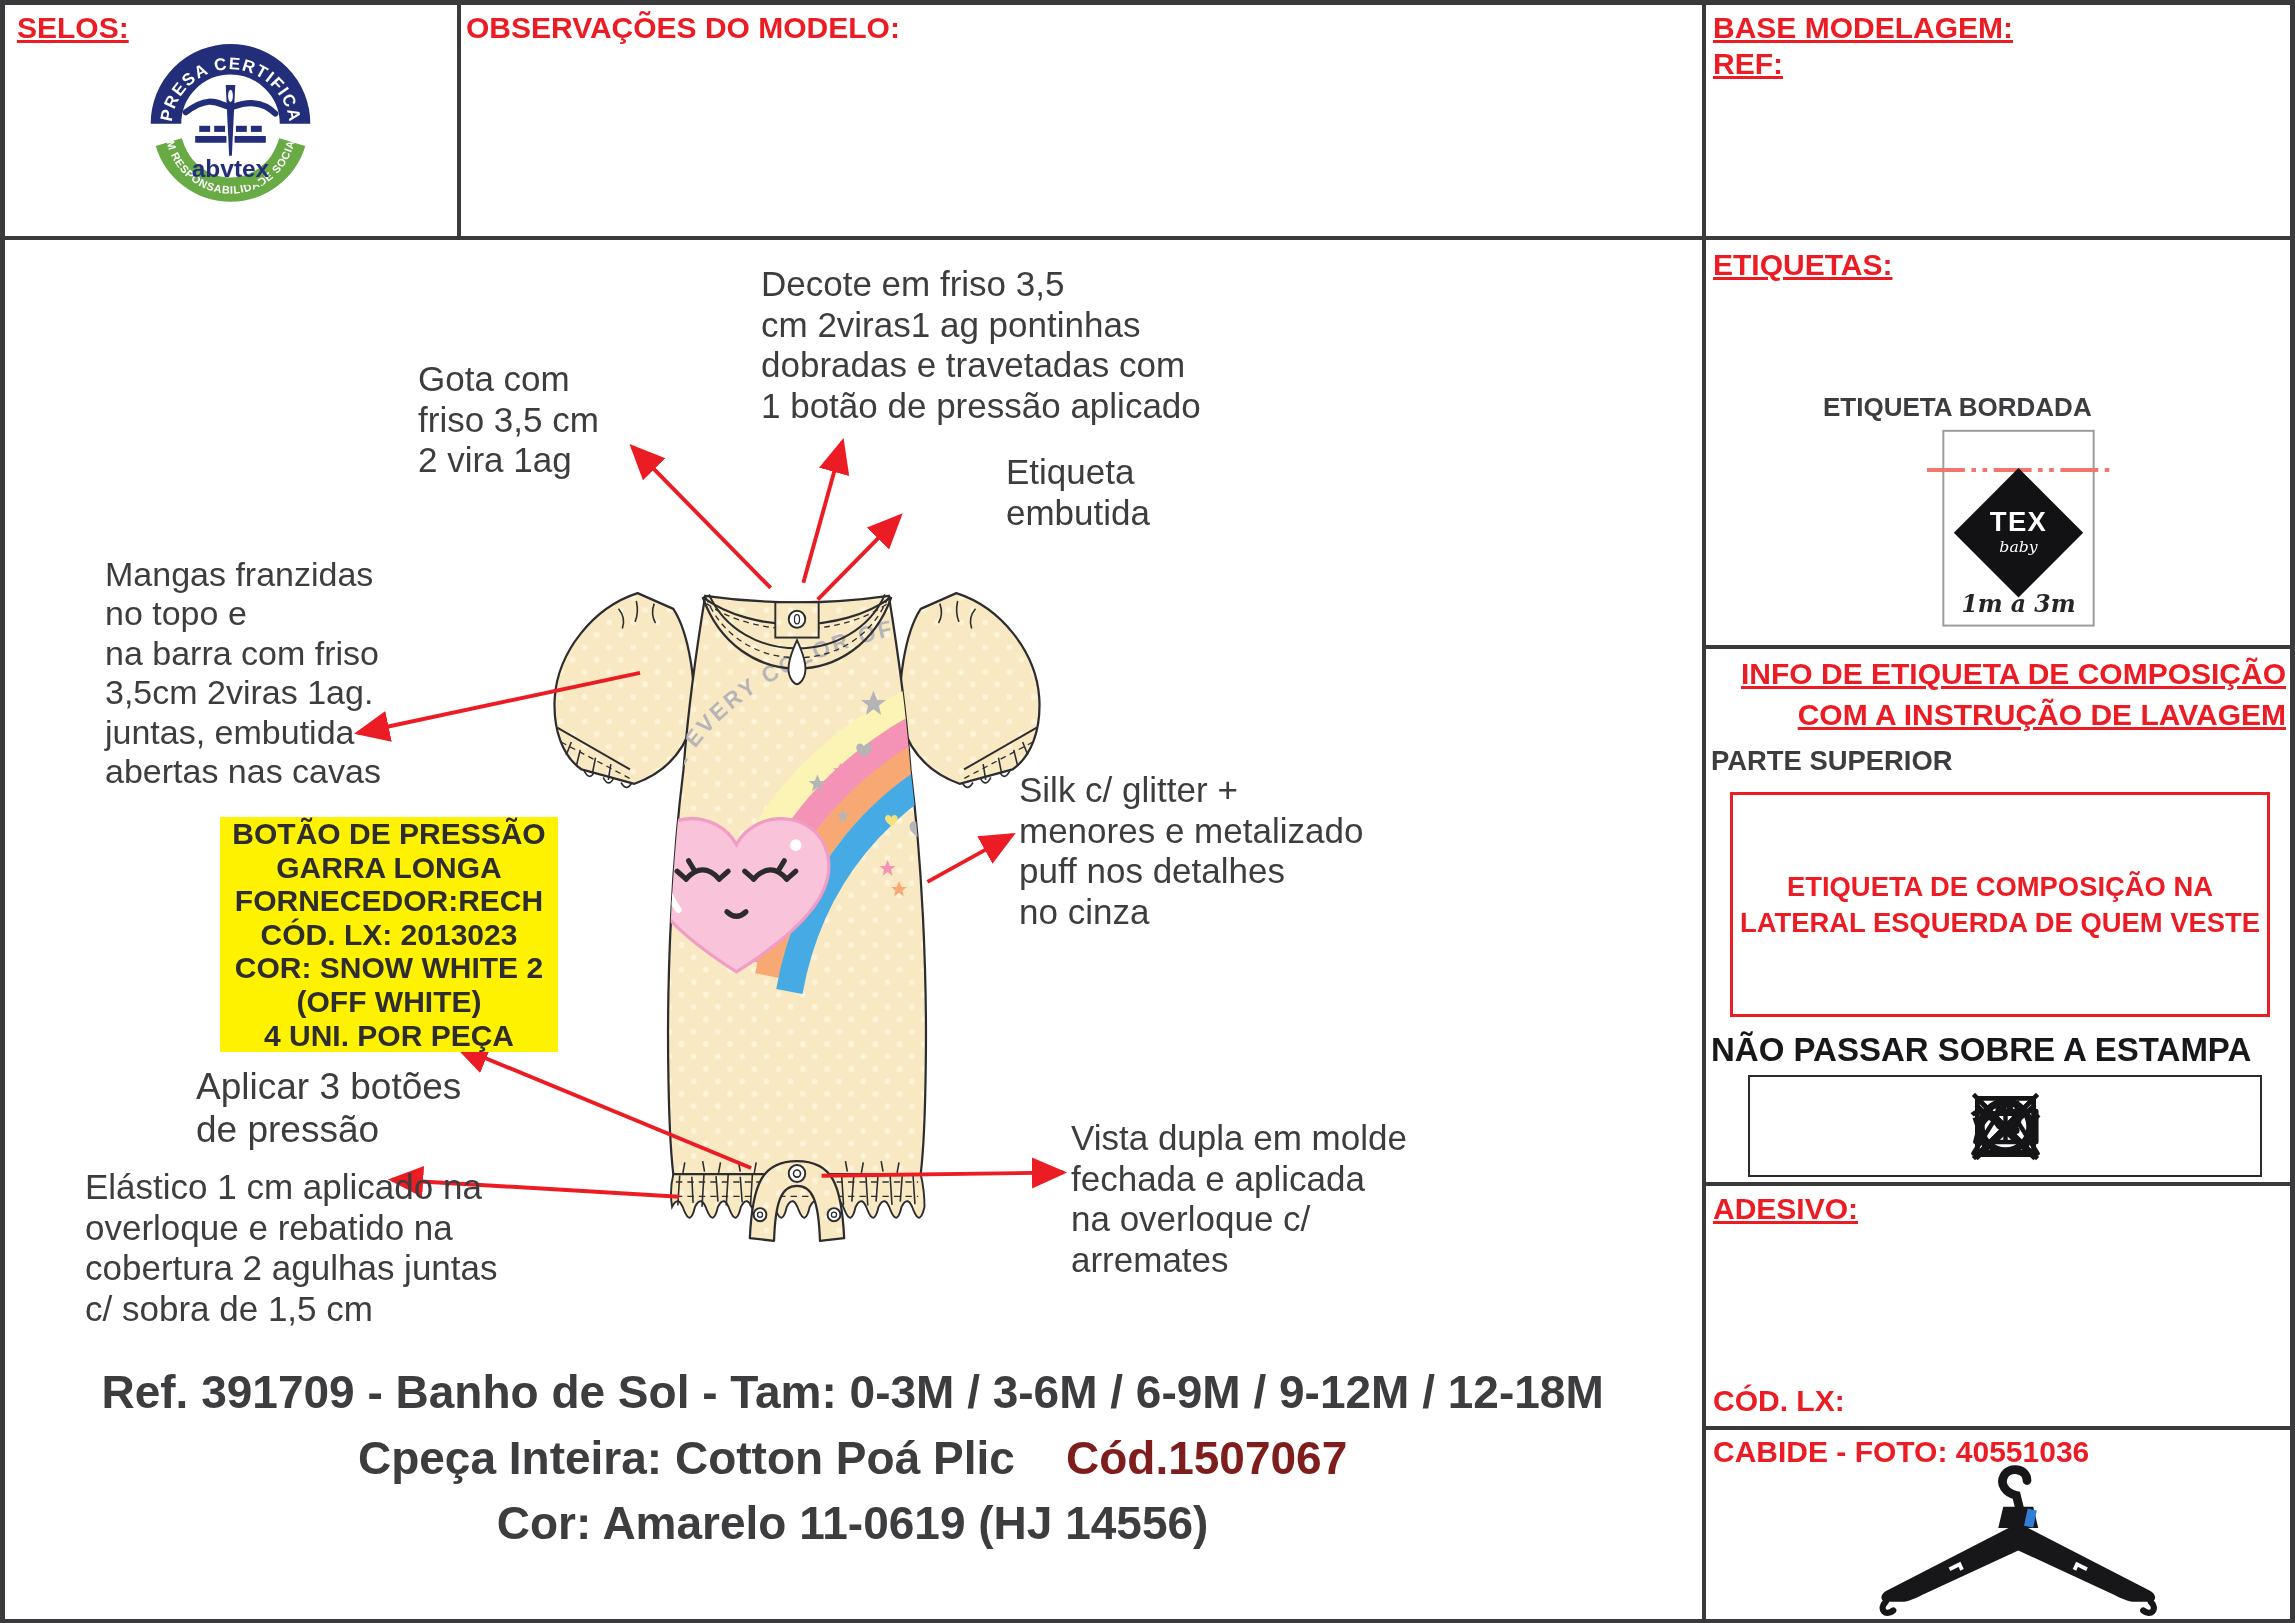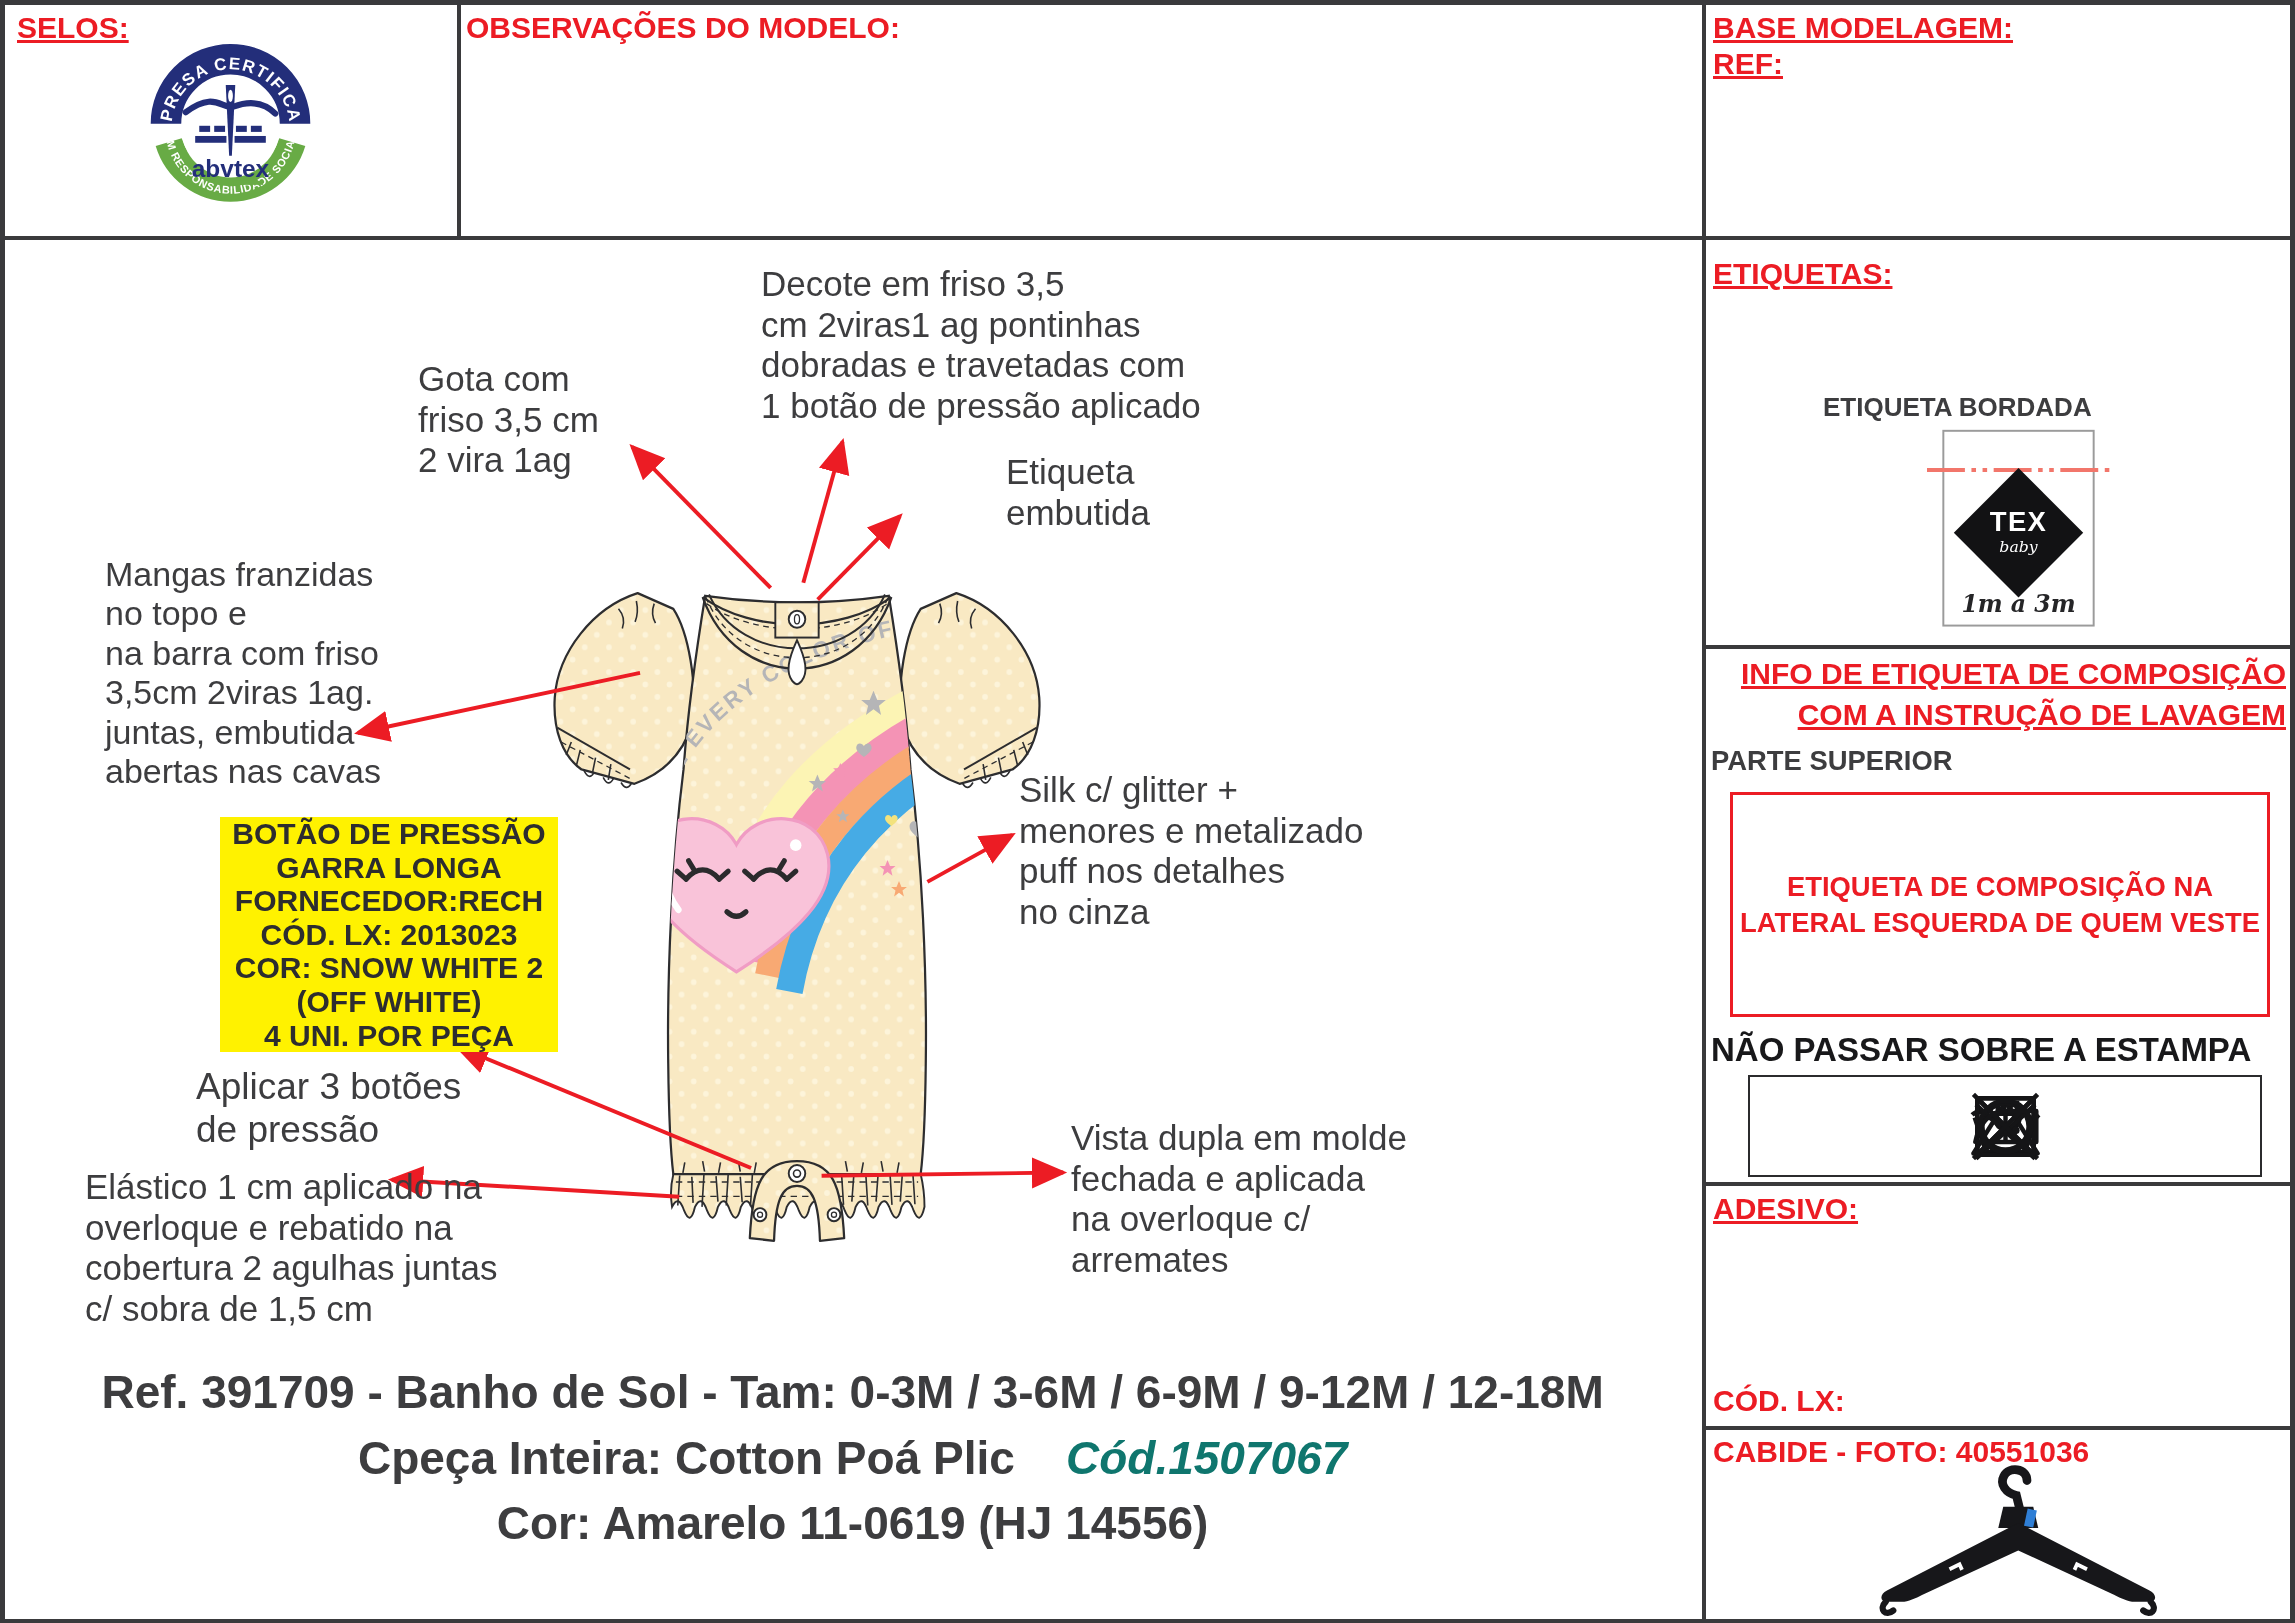--- a/index.html
+++ b/index.html
@@ -14,21 +14,21 @@
   .ybox{position:absolute;left:220px;top:817px;width:338px;background:#fff200;
         color:#2d2d2f;font-weight:700;font-size:30px;line-height:1.12;text-align:center;padding:0 0;}
   .ctr{text-align:right;}
   .redbox{position:absolute;left:1730px;top:792px;width:534px;height:219px;border:3.9px solid #ec1c24;
           display:flex;align-items:center;justify-content:center;}
   .redbox .inner{color:#ec1c24;font-weight:700;font-size:27.4px;line-height:1.3;text-align:center;}
   .carebox{position:absolute;left:1748px;top:1075px;width:510px;height:98px;border:2.6px solid #2b2b2d;
            display:flex;align-items:center;justify-content:space-around;}
   .footer{position:absolute;left:19.6px;width:1666px;text-align:center;color:#3d3d3f;
           font-weight:700;font-size:46px;white-space:nowrap;}
-  .redtxt{color:#0f766e;font-style:italic;}
+  .redtxt{color:#7f1d1d;}
   svg{position:absolute;overflow:visible;}
   .nopt{pointer-events:none;}
 </style>
 </head>
 <body>
 
 <div id="sheet">
 
   <div class="frame"></div>
   <div class="ln" style="left:457px;top:5.2px;width:3.9px;height:231px"></div>
@@ -68,21 +68,21 @@
         <rect x="96" y="116" width="16" height="9"></rect>
       <rect x="128" y="116" width="16" height="9"></rect>
         <rect x="150" y="116" width="16" height="9"></rect>
       <rect x="68" y="131" width="46" height="10"></rect>
         <rect x="126" y="131" width="46" height="10"></rect>
     </g>
     <text x="120" y="192" text-anchor="middle" font-size="36" font-weight="700" fill="#232e7a">abvtex</text>
     <rect x="124" y="197" width="44" height="6" fill="#68ab45"></rect>
   </svg>
 
-  <div class="hdr u" style="left:1713px;top:257px">ETIQUETAS:</div>
+  <div class="hdr u" style="left:1713px;top:248px">ETIQUETAS:</div>
   <div class="ann" style="left:1823px;top:392px;width:392px;font-size:26px;font-weight:700">ETIQUETA BORDADA</div>
   <svg style="left:1927px;top:428px" width="183" height="203" viewBox="0 0 280 310">
     <rect x="25" y="4" width="230" height="298" fill="#fff" stroke="#9b9b9b" stroke-width="3"></rect>
     <line x1="0" y1="64" x2="280" y2="64" stroke="#f2766b" stroke-width="6" stroke-dasharray="58 10 7 10 7 10"></line>
     <g transform="translate(140 160) rotate(45)">
       <rect x="-70" y="-70" width="140" height="140" fill="#121214"></rect>
     </g>
     <text x="140" y="158" text-anchor="middle" font-size="42" font-weight="700" fill="#fff" letter-spacing="2">TEX</text>
     <text x="140" y="190" text-anchor="middle" font-size="24" font-style="italic" font-family="'DejaVu Serif',serif" fill="#fff">baby</text>
     <text x="140" y="282" text-anchor="middle" font-size="36" font-weight="700" font-style="italic" font-family="'DejaVu Serif',serif" fill="#252527">1m a 3m</text>

